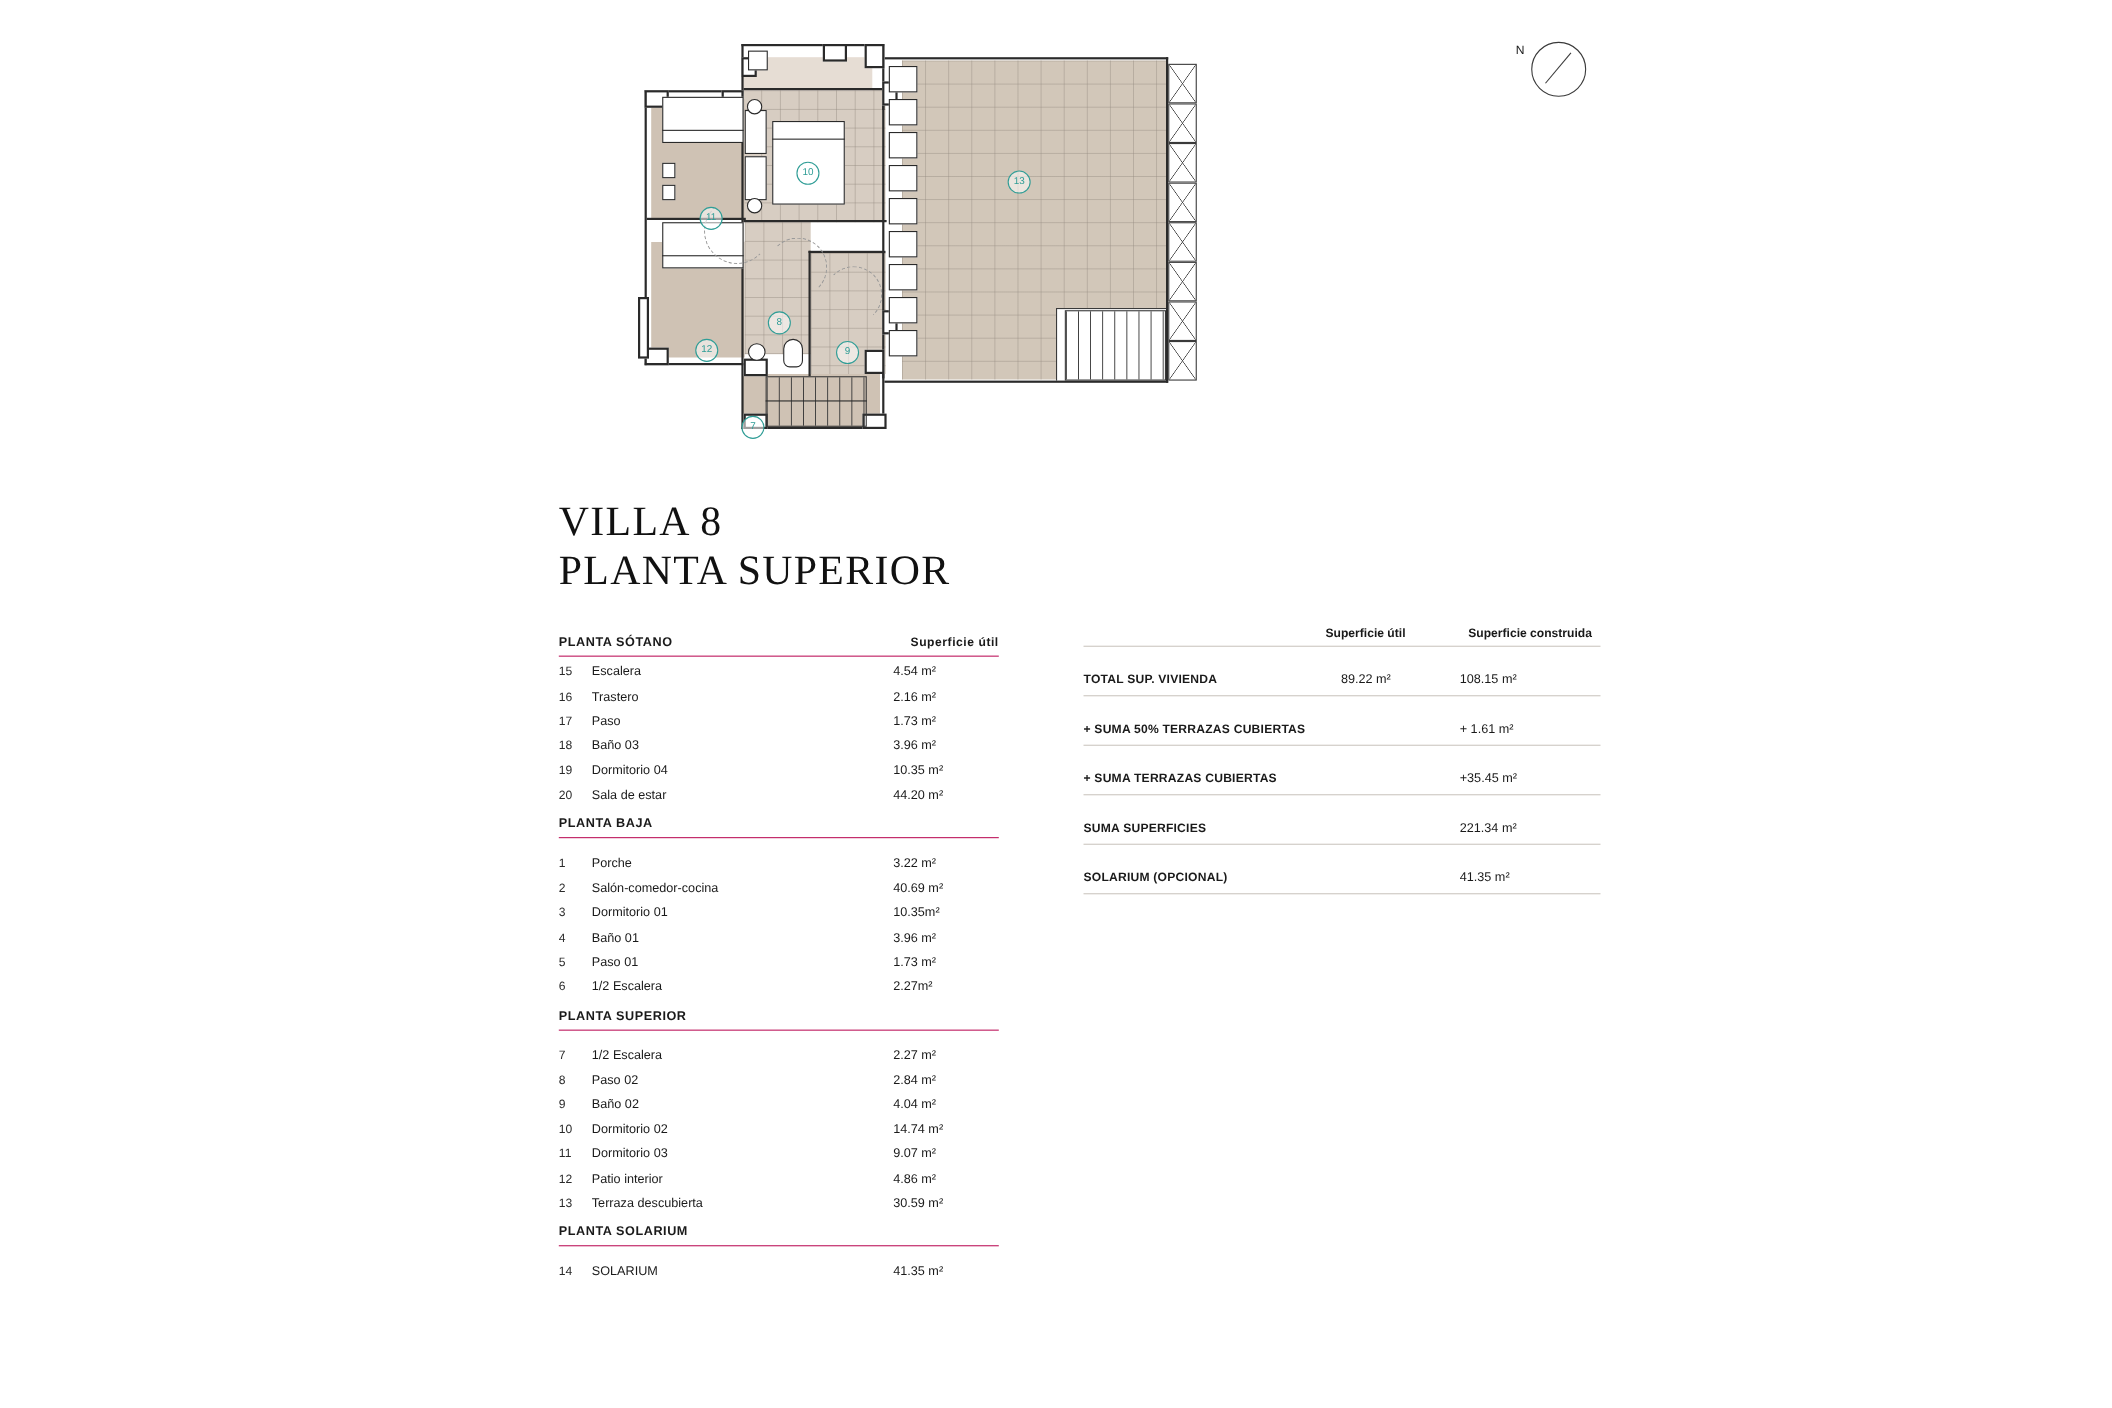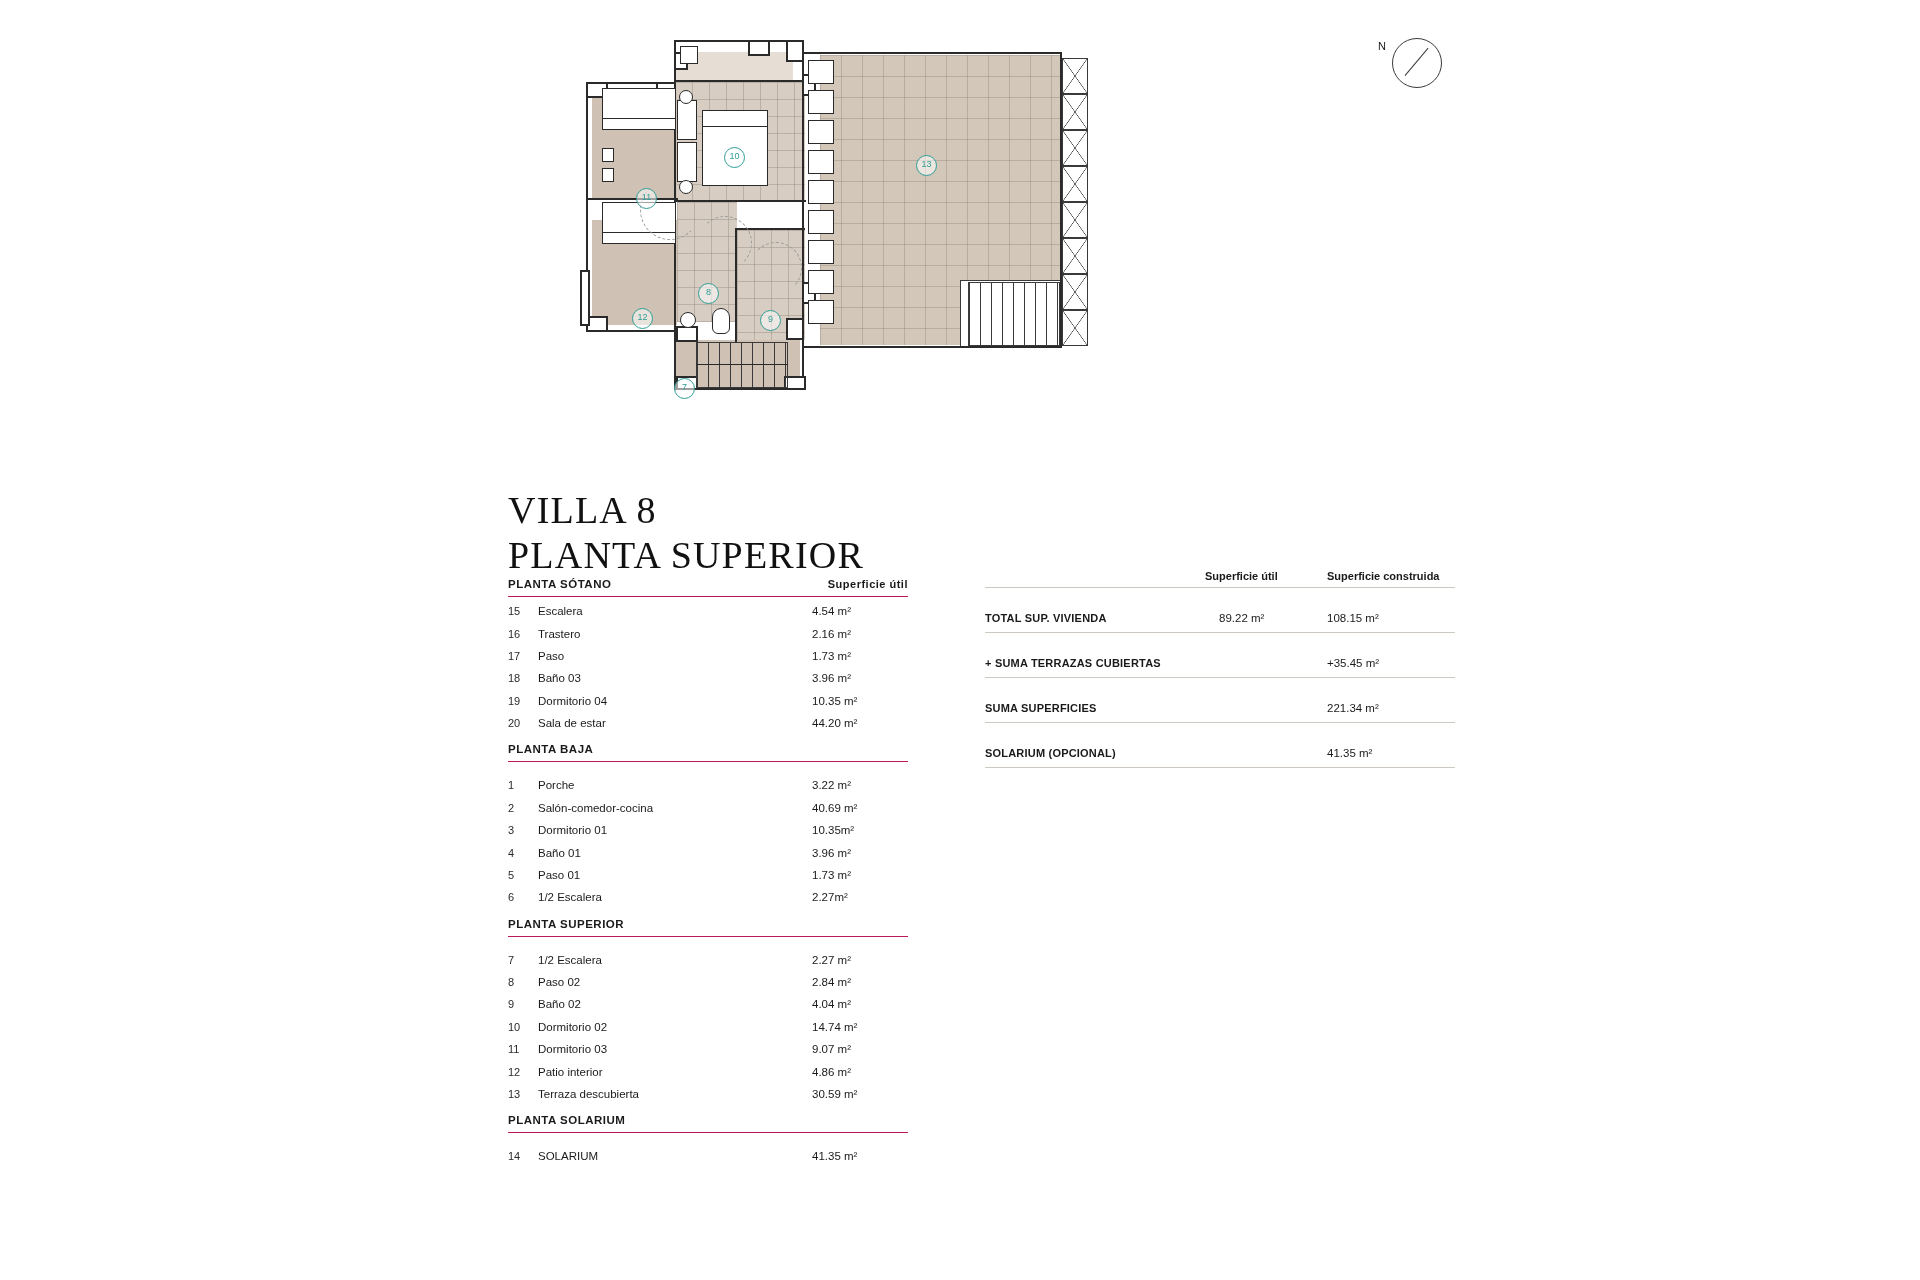--- a/index.html
+++ b/index.html
@@ -124,21 +124,21 @@
     left: 0; top: 8px;
     font-size: 11px;
     font-family: "Liberation Sans", sans-serif;
     color: #1a1a1a;
   }
 
   
   #title-block {
     position: absolute;
     left: 508px;
-    top: 488px;
+    top: 452px;
     font-family: "Liberation Serif", serif;
   }
   #title-block .t1,
   #title-block .t2 {
     font-size: 38px;
     letter-spacing: 1.2px;
     line-height: 1.18;
     color: #111111;
   }
 
@@ -198,21 +198,21 @@
 
   .r-header {
     display: flex;
     justify-content: flex-end;
     gap: 14px;
     font-weight: bold;
     font-size: 11px;
     padding-bottom: 5px;
   }
   .r-header .h1 { width: 108px; text-align: left; }
-  .r-header .h2 { width: 128px; text-align: left; }
+  .r-header .h2 { width: 128px; text-align: center; }
 
   .r-row {
     display: flex;
     align-items: baseline;
     border-top: 1px solid #cdc8c1;
     padding: 8px 0 8px 0;
   }
   .r-row .lbl {
     flex: 1;
     font-weight: bold;
@@ -499,20 +499,25 @@
     <span class="h1">Superficie útil</span>
     <span class="h2">Superficie construida</span>
   </div>
 
   <div class="r-row">
     <span class="lbl">TOTAL SUP. VIVIENDA</span>
     <span class="v1">89.22 m²</span>
     <span class="v2">108.15 m²</span>
   </div>
   <div class="r-row">
+    <span class="lbl">+ SUMA 50% TERRAZAS CUBIERTAS</span>
+    <span class="v1"></span>
+    <span class="v2">+ 1.61 m²</span>
+  </div>
+  <div class="r-row">
     <span class="lbl">+ SUMA TERRAZAS CUBIERTAS</span>
     <span class="v1"></span>
     <span class="v2">+35.45 m²</span>
   </div>
   <div class="r-row">
     <span class="lbl">SUMA SUPERFICIES</span>
     <span class="v1"></span>
     <span class="v2">221.34 m²</span>
   </div>
   <div class="r-row last">

